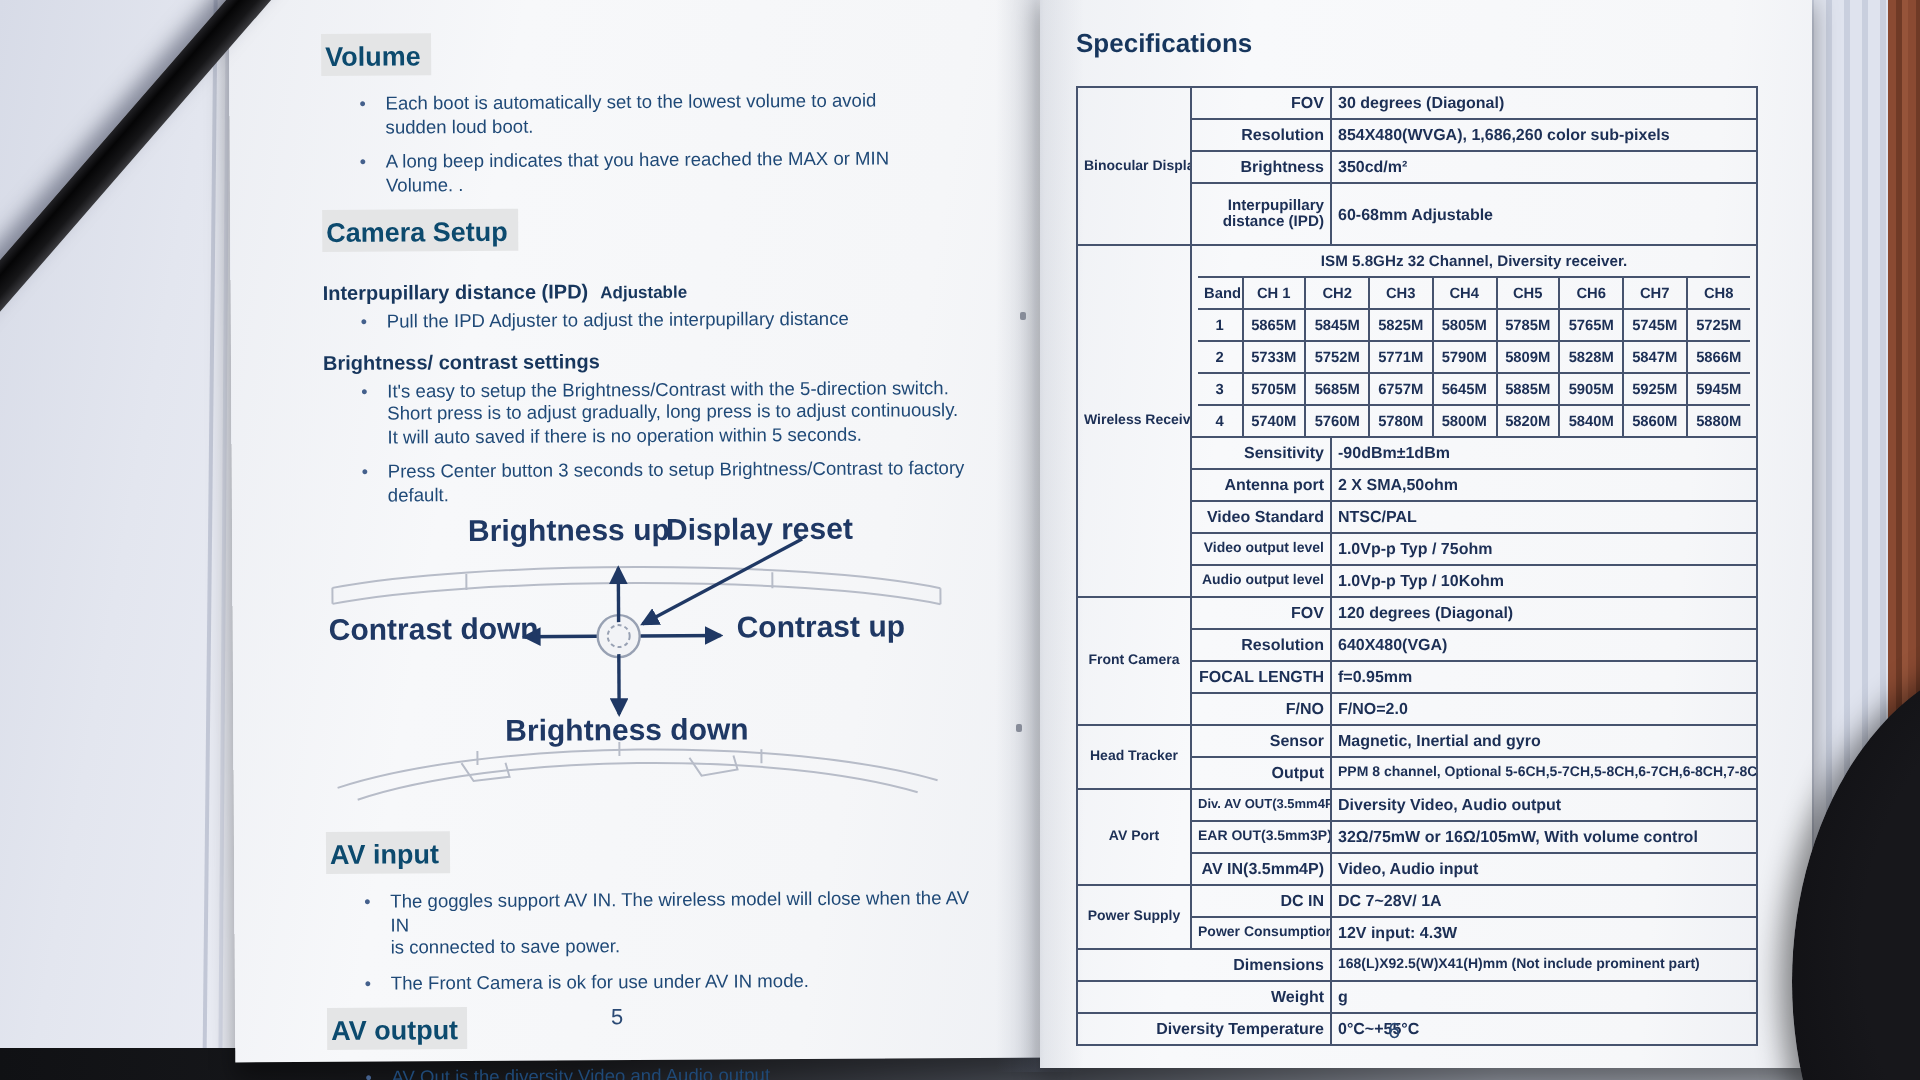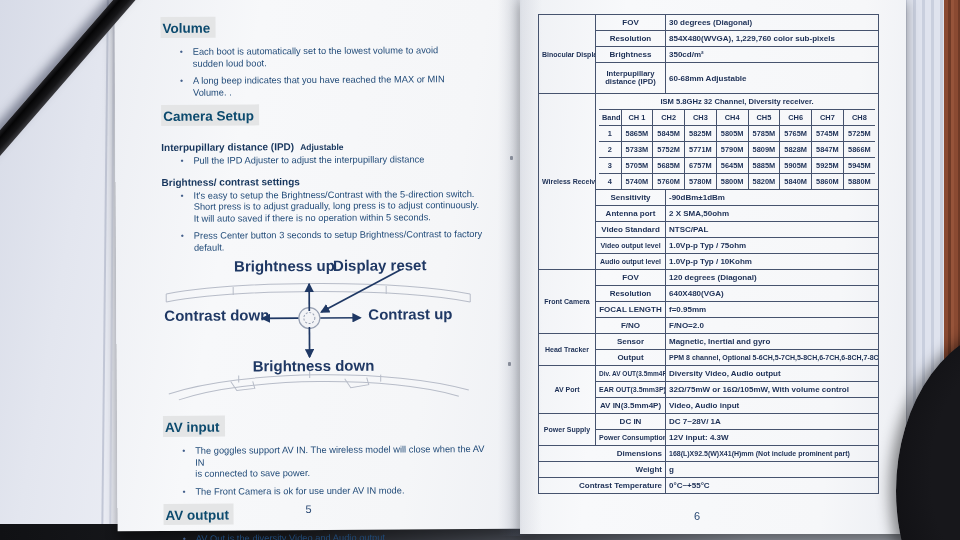--- a/index.html
+++ b/index.html
@@ -96,21 +96,21 @@
   .rp-title{font-size:13px;font-weight:bold;color:#17365d;margin:0 0 14px 0;}
   table.spec{
     border-collapse:collapse;table-layout:fixed;width:340px;
     font-family:"Liberation Sans",sans-serif;
   }
   table.spec td{
     border:1px solid #46536e;color:#1c2f55;font-weight:bold;
     padding:0 3px;height:15px;overflow:hidden;
   }
   td.g{font-size:7px;text-align:center;padding:0 1px;white-space:nowrap;}
-  td.l{font-size:8px;text-align:center;white-space:nowrap;}
+  td.l{font-size:8px;text-align:right;white-space:nowrap;}
   td.l.wrap{white-space:normal;font-size:7.6px;line-height:8.5px;}
   td.v{font-size:8px;text-align:left;white-space:nowrap;padding-left:5px;}
   td.vs{font-size:7px;}
   tr.tall td{height:30px;}
   td.lw{font-size:8px;text-align:right;white-space:nowrap;}
   td.chwrap{padding:0;}
   table.chtab{border-collapse:collapse;table-layout:fixed;width:100%;}
   table.chtab td{border:1px solid #46536e;font-weight:bold;color:#1c2f55;overflow:hidden;}
   table.chtab tr td:first-child{border-left:0;}
   table.chtab tr td:last-child{border-right:0;}
@@ -207,35 +207,36 @@
       <ul class="blts">
         <li>AV Out is the diversity Video and Audio output</li>
 
       </ul>
     </div>
     <div class="pgnum pgnum-left">5</div>
   </div>
 
   <div class="page page-right">
     <div class="rp-content">
+      <h1 class="rp-title">Specifications</h1>
       <table class="spec">
         <colgroup>
           <col style="width:57px">
             <col style="width:70px">
             <col style="width:213px">
         </colgroup>
         <tbody id="spec-tbody">
             <tr>
               <td class="g" rowspan="4">Binocular Display</td>
               <td class="l">FOV</td>
               <td class="v">30 degrees (Diagonal)</td>
             </tr>
             <tr>
               <td class="l">Resolution</td>
-              <td class="v">854X480(WVGA),   1,229,760 color sub-pixels</td>
+              <td class="v">854X480(WVGA),   1,686,260 color sub-pixels</td>
             </tr>
             <tr>
               <td class="l">Brightness</td>
               <td class="v">350cd/m²</td>
             </tr>
             <tr class="tall">
               <td class="l wrap">Interpupillary distance (IPD)</td>
               <td class="v">60-68mm Adjustable</td>
             </tr>
             <tr>
@@ -386,21 +387,21 @@
             </tr>
             <tr>
               <td class="lw" colspan="2">Dimensions</td>
               <td class="v vs">168(L)X92.5(W)X41(H)mm (Not include prominent part)</td>
             </tr>
             <tr>
               <td class="lw" colspan="2">Weight</td>
               <td class="v">g</td>
             </tr>
             <tr>
-              <td class="lw" colspan="2">Contrast Temperature</td>
+              <td class="lw" colspan="2">Diversity Temperature</td>
               <td class="v">0°C~+55°C</td>
             </tr>
           </tbody>
       </table>
     </div>
     <div class="pgnum pgnum-right">6</div>
   </div>
 
   <div class="spine-shade"></div>
   <div class="staple" style="left:510px;top:156px;"></div>

